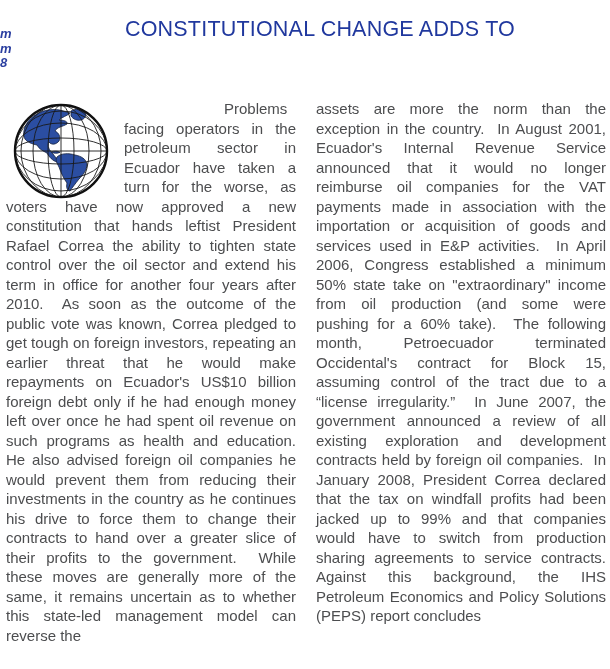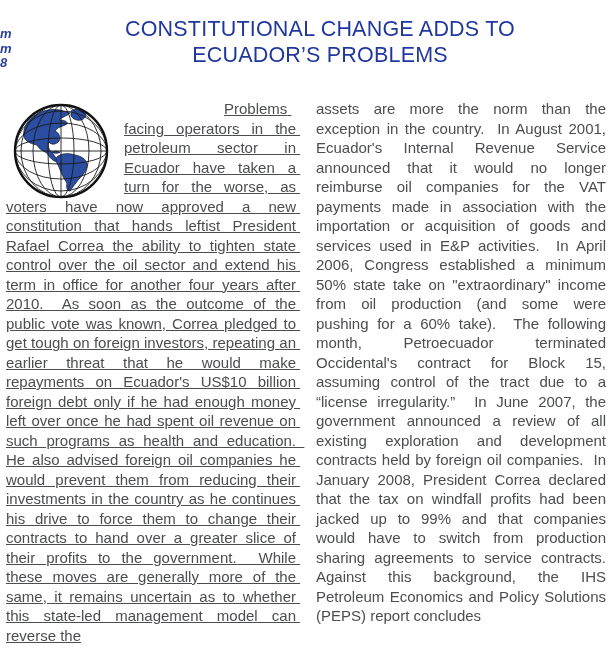--- a/index.html
+++ b/index.html
@@ -50,41 +50,40 @@
     width: 290px;
     text-align: justify;
     font-size: 15px;
     line-height: 19.5px;
     color: #4c4d4f;
   }
   .col p {
     margin: 0;
     white-space: pre-wrap;
   }
-  .left-col p.lead { text-indent: 100px; text-decoration: underline; }
+  .left-col p.lead { text-indent: 100px; }
 
   .globe-float {
     float: left;
     width: 113px;
     height: 97px;           
     margin: 0 5px 0 0;
     overflow: visible;
   }
   .globe-float svg { display: block; overflow: visible; }
 </style>
 </head>
 <body>
 
 <span class="margin-frag frag-1">m</span>
 <span class="margin-frag frag-2">m</span>
 <span class="margin-frag frag-3">8</span>
 
 <div class="title-block">
   <div>CONSTITUTIONAL CHANGE ADDS TO</div>
-  <div>ECUADOR’S PROBLEMS</div>
 </div>
 
 <div class="columns">
 
   <div class="col left-col">
     <span class="globe-float">
       <svg width="110" height="104" viewBox="0 0 104 104" xmlns="http://www.w3.org/2000/svg">
         <defs>
           <clipPath id="globeClip">
               <circle cx="52" cy="52" r="45.5"></circle>

